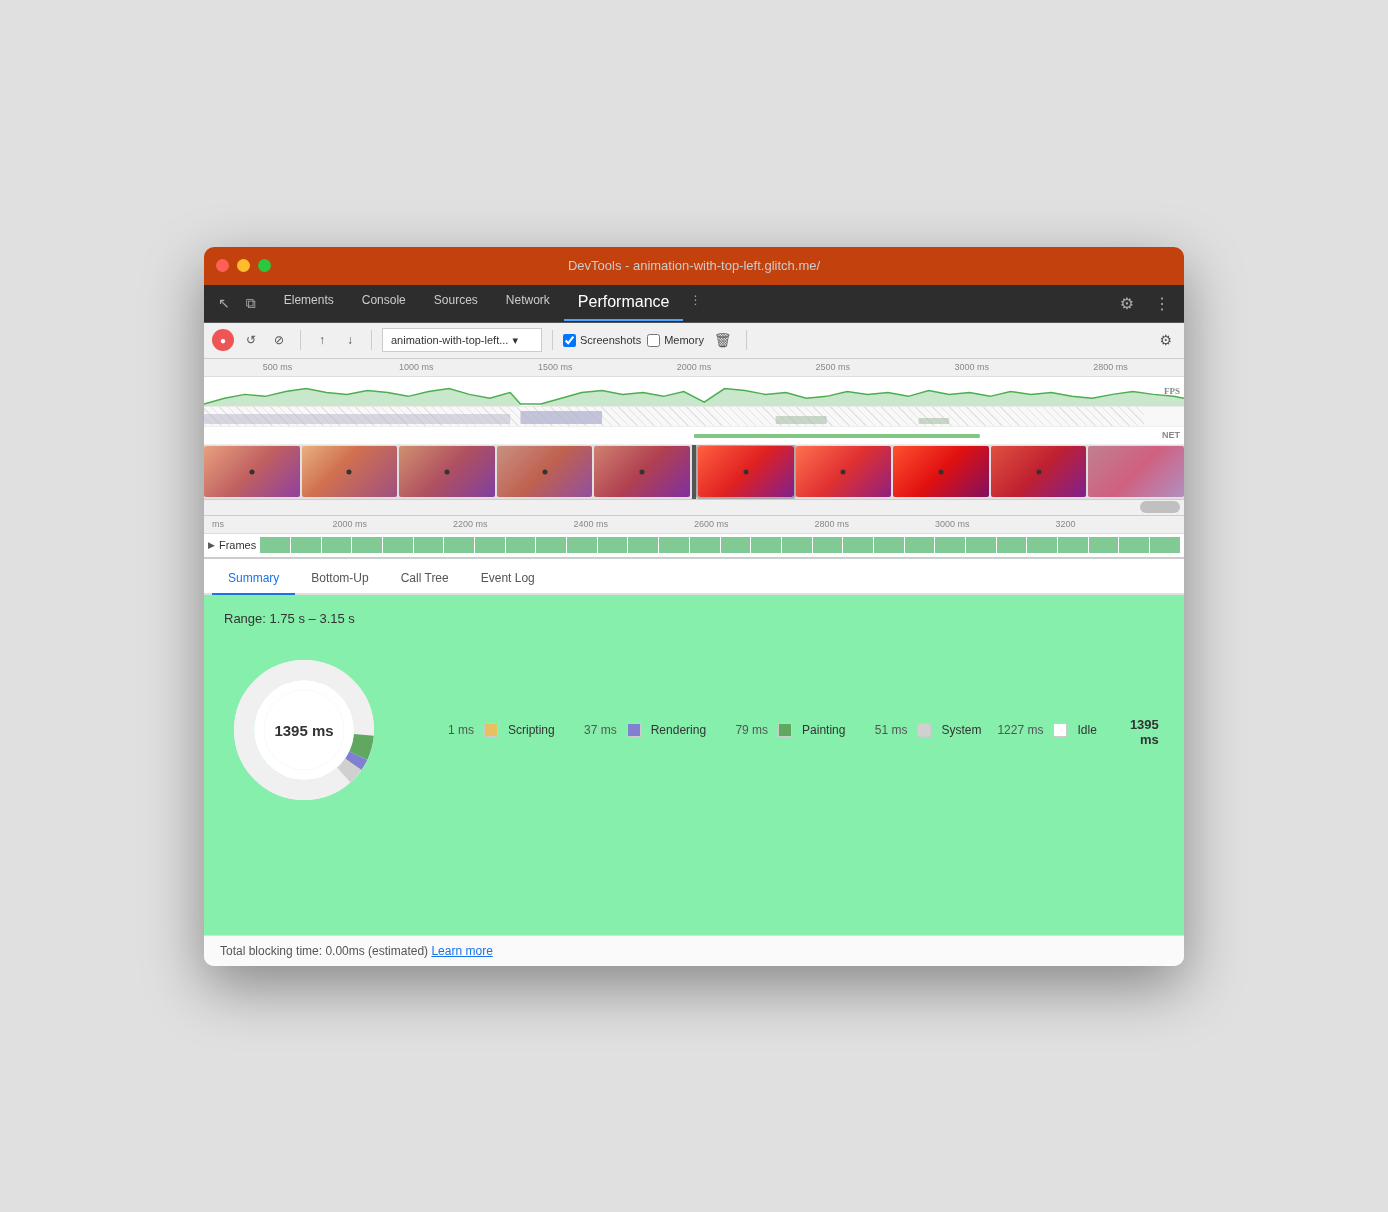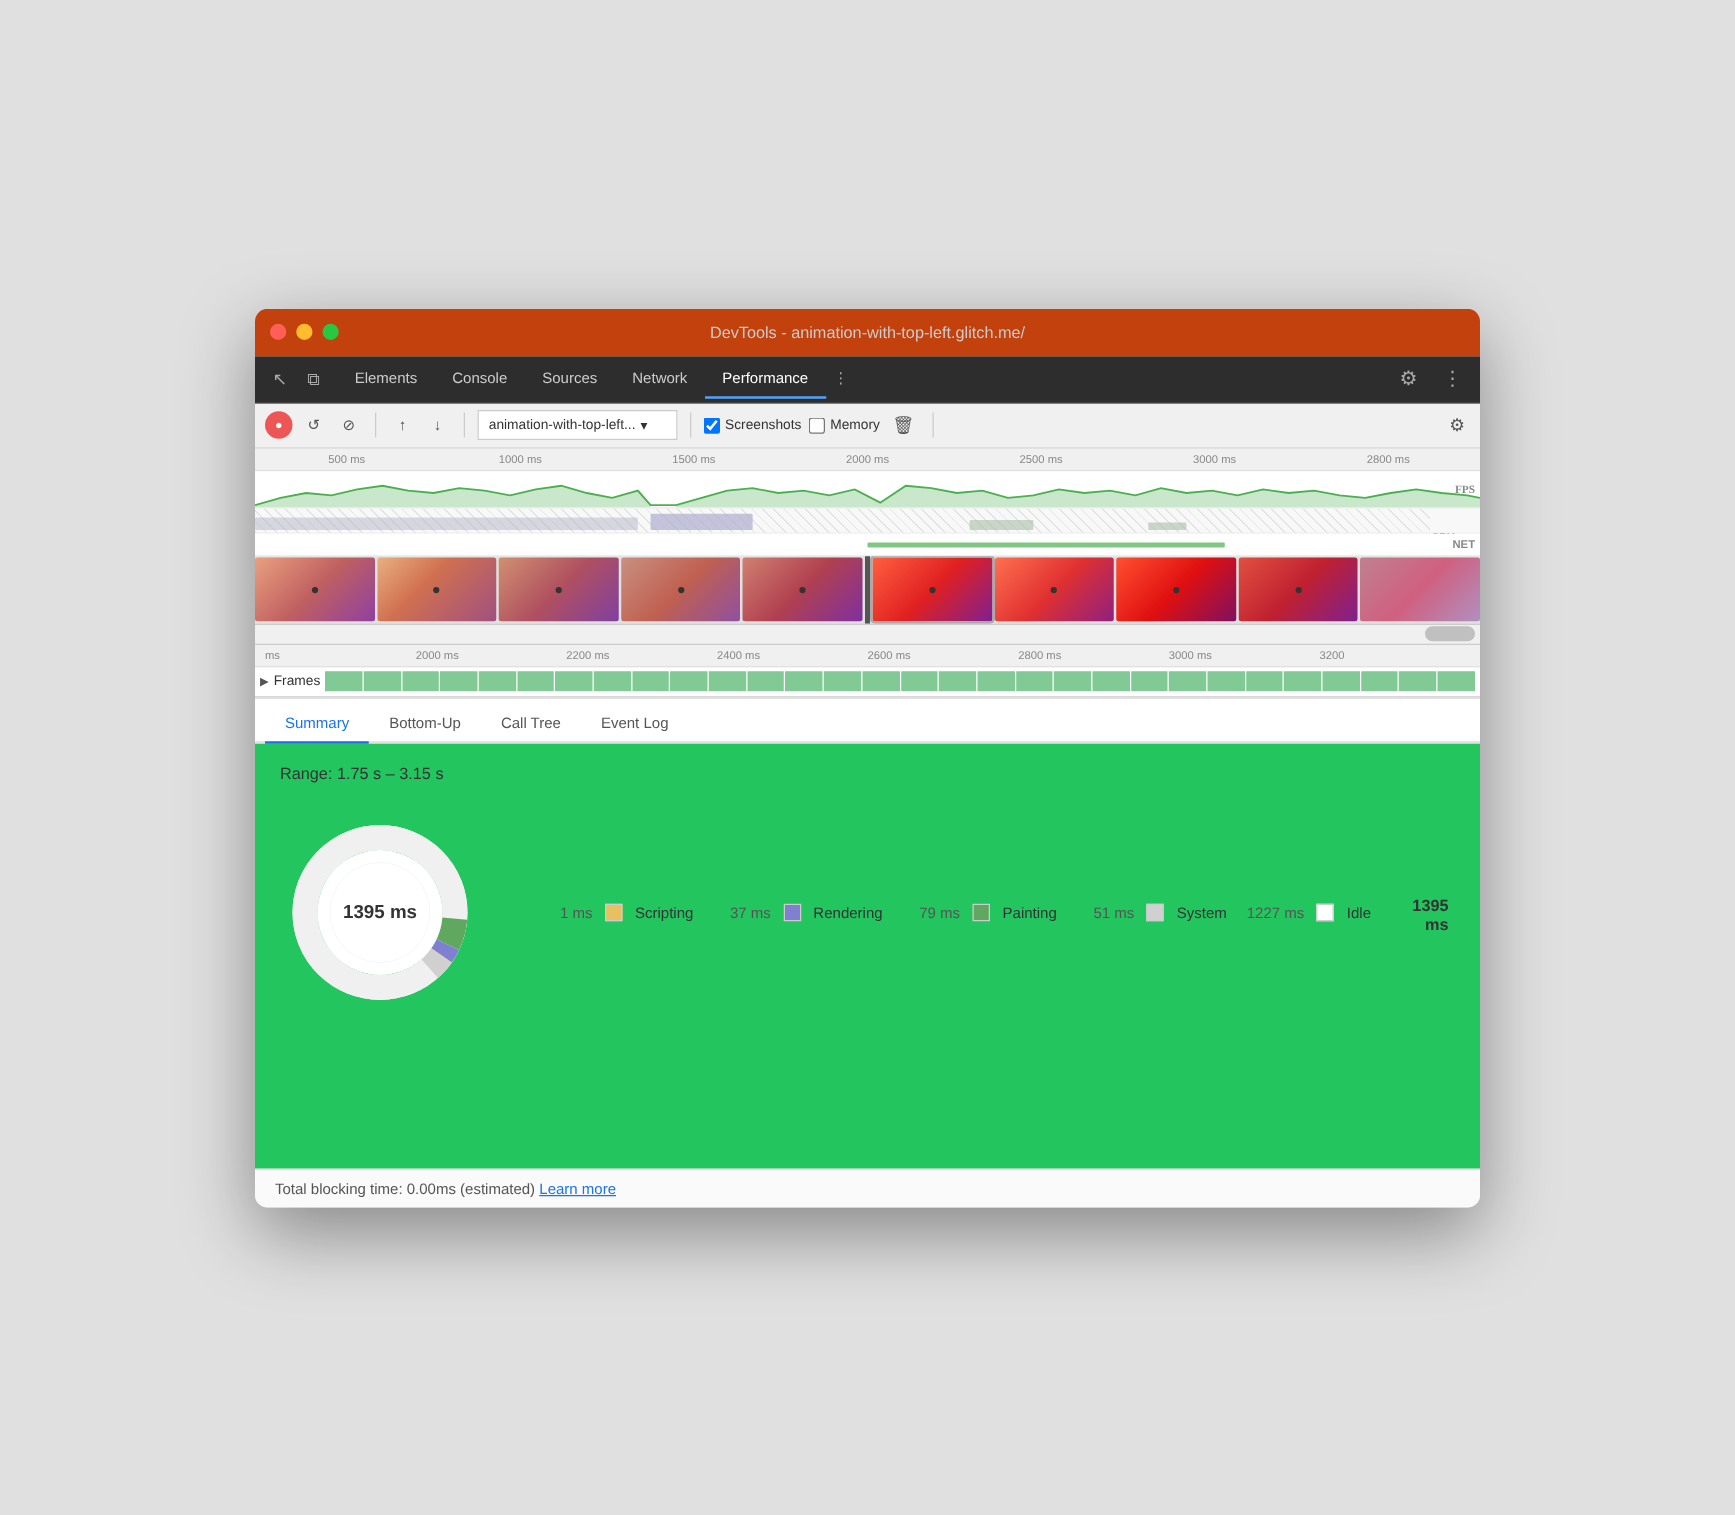--- a/index.html
+++ b/index.html
@@ -349,21 +349,21 @@
       cursor: pointer;
       border-bottom: 2px solid transparent;
       margin-bottom: -2px;
     }
     .sub-tab.active {
       color: #1a73e8;
       border-bottom: 2px solid #1a73e8;
     }
     
     .main-content {
-      background: #22c55e;
+      background: #86efac;
       padding: 16px 20px;
       min-height: 340px;
     }
     .range-text {
       font-size: 13px;
       color: #333;
       margin-bottom: 24px;
     }
     
     .summary-section {
@@ -497,21 +497,21 @@
   <div class="tab-bar">
     <div class="tab-icons">
       <span class="tab-icon-btn">↖</span>
       <span class="tab-icon-btn">⧉</span>
     </div>
     <div class="tabs">
       <div class="tab">Elements</div>
       <div class="tab">Console</div>
       <div class="tab">Sources</div>
       <div class="tab">Network</div>
-      <div class="tab active-perf" style="color:#fff;border-bottom:2px solid #4da3ff;padding:8px 14px;font-size:12px;cursor:pointer;">Performance</div>
+      <div class="tab active-perf" style="color:#fff;border-bottom:2px solid #4da3ff;padding:8px 14px;font-size:16px;cursor:pointer;">Performance</div>
       <div class="tab-more">⋮</div>
     </div>
     <div class="tab-bar-right">
       <span class="icon-btn">⚙</span>
       <span class="icon-btn">⋮</span>
     </div>
   </div>
 
   <div class="toolbar">
     <button class="toolbar-btn record">●</button>

